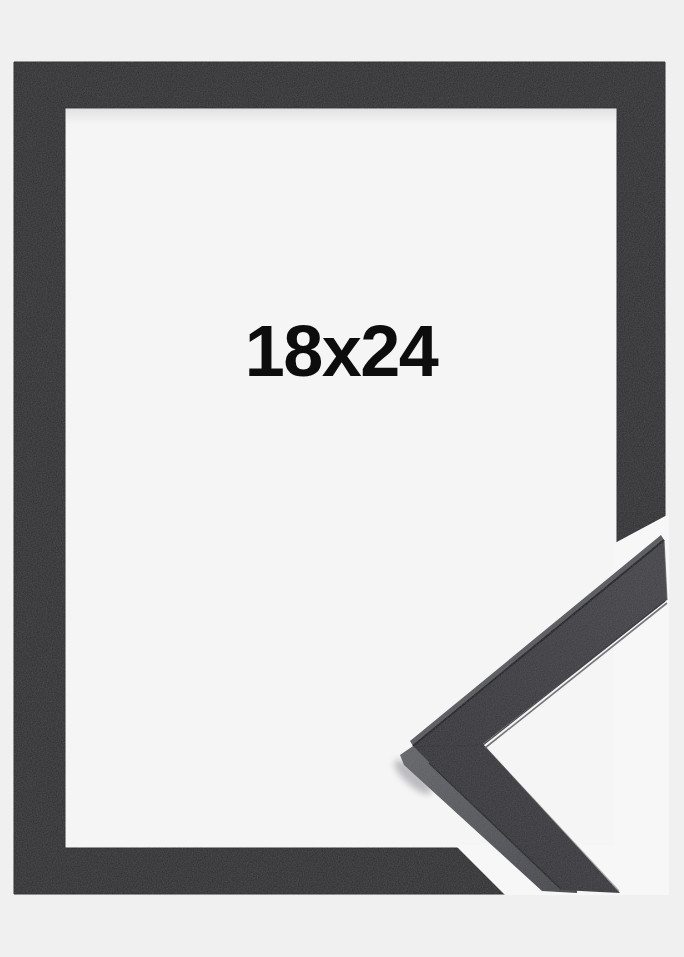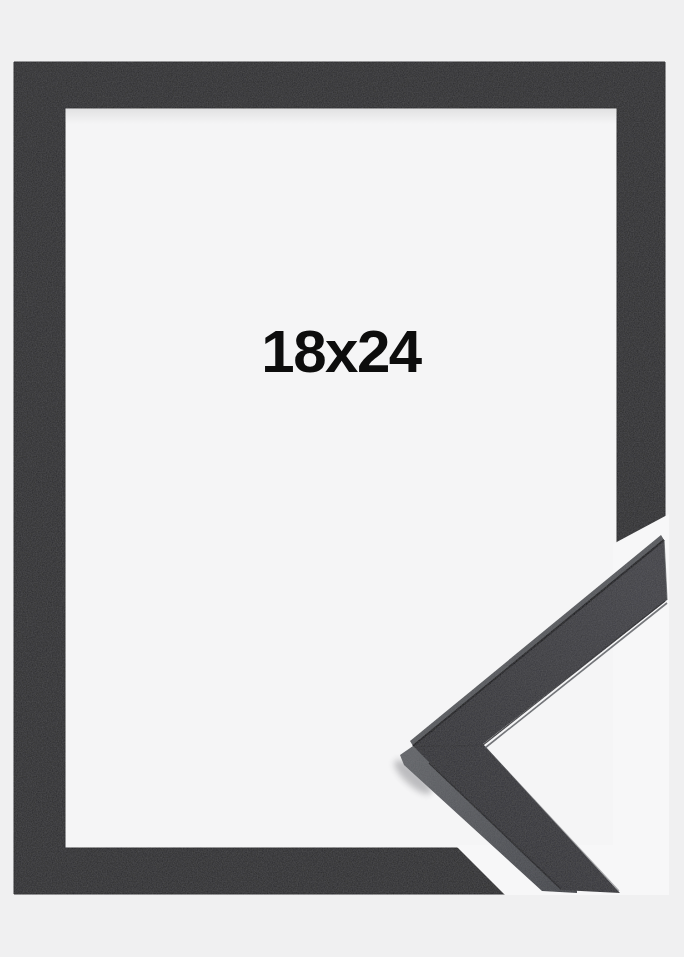--- a/index.html
+++ b/index.html
@@ -22,21 +22,21 @@
   }
   .size-label {
     position: absolute;
     left: 65px;
     top: 281px;
     width: 552px;
     height: 140px;
     display: flex;
     align-items: center;
     justify-content: center;
-    font-size: 60px;
+    font-size: 72px;
     font-weight: 700;
     letter-spacing: -1.5px;
     color: #0d0d0d;
     user-select: none;
   }
 </style>
 </head>
 <body>
 
 <div class="stage">

